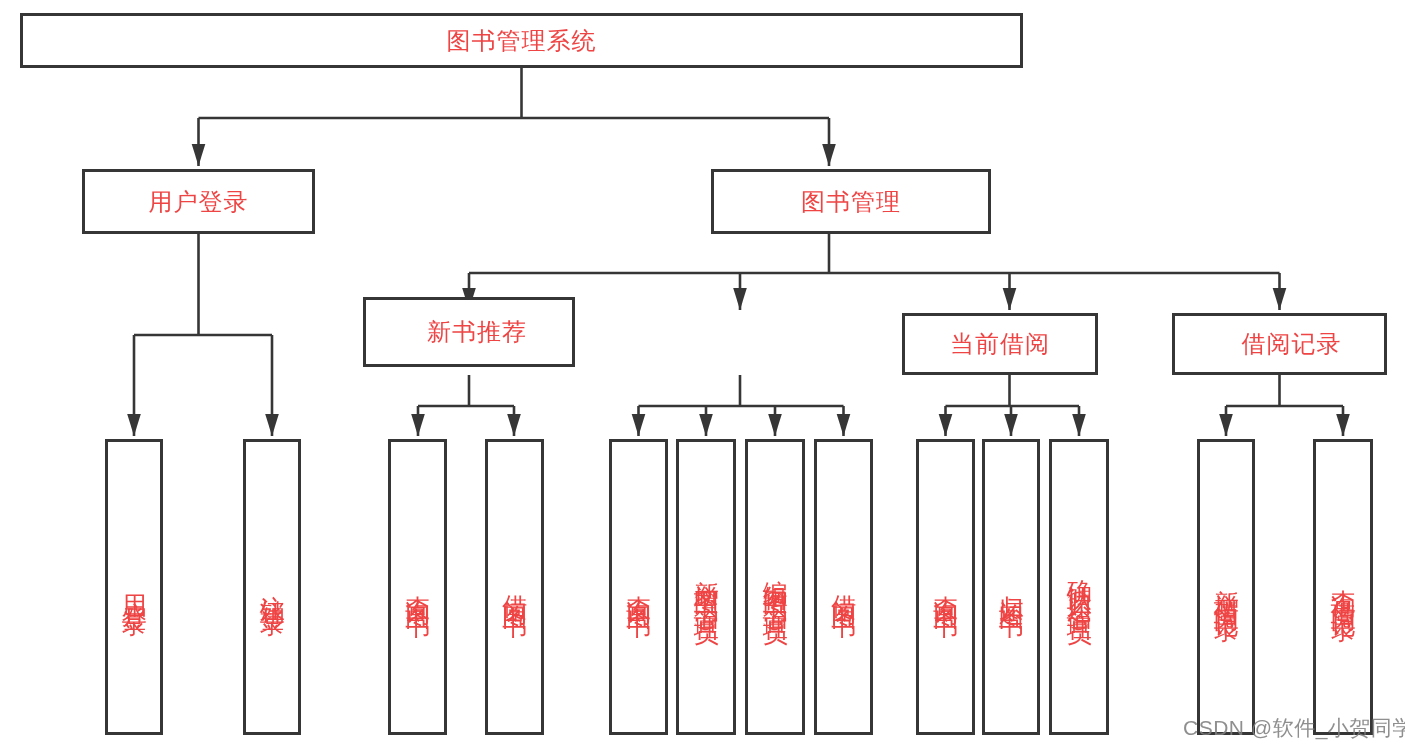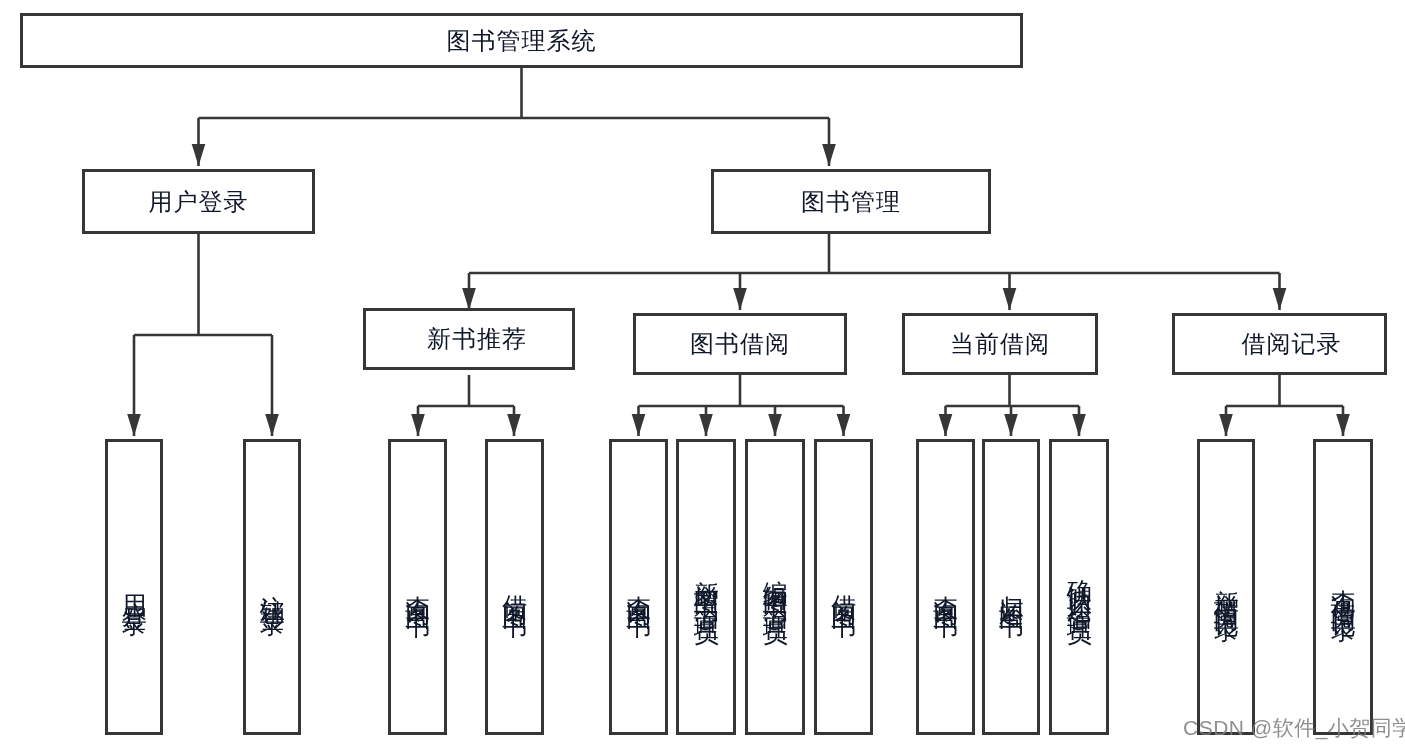--- a/index.html
+++ b/index.html
@@ -10,21 +10,21 @@
     font-family:"Liberation Sans","DejaVu Sans",sans-serif;
     overflow:hidden;
   }
   .connectors{position:absolute;left:0;top:0;width:1405px;height:747px;}
   .node{
     position:absolute;
     box-sizing:border-box;
     background:#ffffff;
     border:3px solid #363636;
     display:flex;align-items:center;justify-content:center;
-    color:#0f172a;
+    color:#ef4444;
     z-index:2;
   }
   .hbox{
     font-size:24px;
     letter-spacing:1px;
     white-space:nowrap;
   }
   .vbox{
     font-size:25px;
     writing-mode:vertical-rl;
@@ -95,22 +95,21 @@
       <path d="M1226,406 L1226,436" marker-end="url(#arw)"></path>
       <path d="M1343,406 L1343,436" marker-end="url(#arw)"></path>
     </g>
   </svg>
 
   <div class="node hbox" style="left:20px;top:13px;width:1003px;height:55px;">图书管理系统</div>
 
   <div class="node hbox" style="left:82px;top:169px;width:233px;height:65px;">用户登录</div>
   <div class="node hbox" style="left:711px;top:169px;width:280px;height:65px;">图书管理</div>
 
-  <div class="node hbox" style="left:363px;top:308px;width:212px;height:62px;padding-left:16px;">新书推荐</div>
-  <div class="node hbox" style="left:633px;top:313px;width:214px;height:62px;">图书借阅</div>
+  <div class="node hbox" style="left:363px;top:297px;width:212px;height:70px;padding-left:16px;">新书推荐</div>
   <div class="node hbox" style="left:902px;top:313px;width:196px;height:62px;">当前借阅</div>
   <div class="node hbox" style="left:1172px;top:313px;width:215px;height:62px;padding-left:24px;">借阅记录</div>
 
   <div class="node vbox" style="left:105px;top:439px;width:58px;height:296px;">用户登录</div>
   <div class="node vbox" style="left:243px;top:439px;width:58px;height:296px;">注销登录</div>
 
   <div class="node vbox" style="left:388px;top:439px;width:59px;height:296px;">查询图书</div>
   <div class="node vbox" style="left:485px;top:439px;width:59px;height:296px;">借阅图书</div>
 
   <div class="node vbox" style="left:609px;top:439px;width:59px;height:296px;">查询图书</div>

